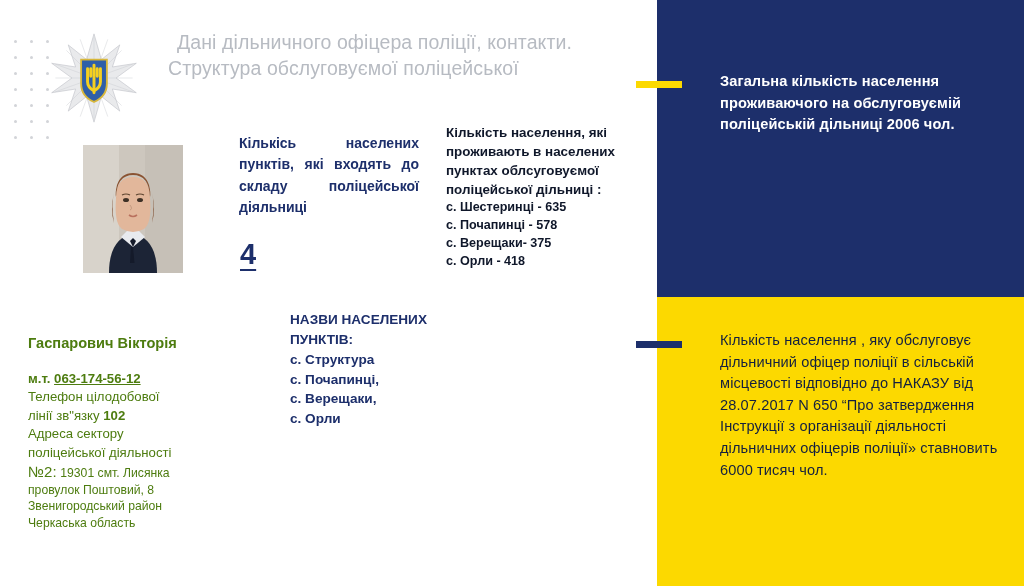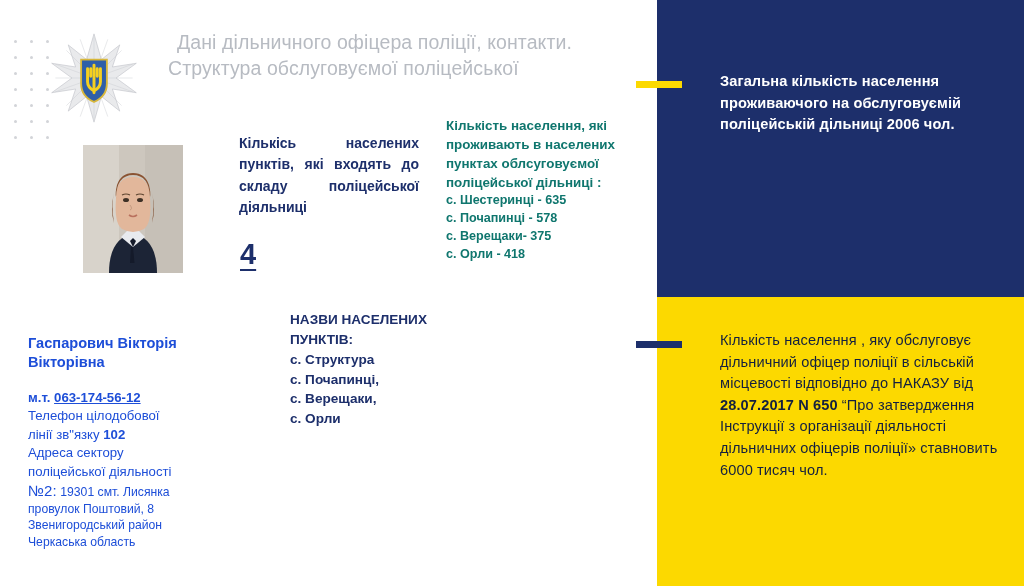--- a/index.html
+++ b/index.html
@@ -29,21 +29,21 @@
   .dash-navy   { left: 636px; top: 341px; background: #1d2f6b; }
 
   .panel-text {
     position: absolute; width: 300px;
     font-size: 14.6px; line-height: 1.48;
     letter-spacing: .1px;
     margin-left: 27px;
   }
   .panel-text.navy-txt { left: 693px; top: 71px; color: #ffffff; font-weight: bold; }
   .panel-text.yellow-txt { left: 693px; top: 330px; color: #14203f; }
-  .panel-text.yellow-txt b { font-weight: bold; }
+  .panel-text.yellow-txt b { font-weight: normal; }
 
   
   .dot-grid {
     position: absolute; left: 14px; top: 40px;
     display: grid; grid-template-columns: repeat(3, 16px);
     grid-auto-rows: 16px;
   }
   .dot-grid i {
     display: block; width: 3px; height: 3px; border-radius: 50%;
     background: #d2d4d8;
@@ -63,21 +63,21 @@
   
   .photo {
     position: absolute; left: 83px; top: 145px; width: 100px; height: 128px;
     overflow: hidden; background: #cfc9c1;
   }
   .photo svg { display: block; width: 100%; height: 100%; }
 
   
   .officer {
     position: absolute; left: 28px; top: 334px; width: 200px;
-    color: #1d4ed8; font-size: 13.2px; line-height: 1.32;
+    color: #4d7c0f; font-size: 13.2px; line-height: 1.32;
   }
   .officer .nm { font-size: 14.6px; font-weight: bold; line-height: 1.3; }
   .officer .mt { font-weight: bold; font-size: 13.2px; margin-top: 17px; }
   .officer .mt u { text-decoration: underline; }
   .officer .ln { margin-top: 1px; }
   .officer .ln b { font-weight: bold; }
   .officer .addr-no { font-size: 15px; }
   .officer .small { font-size: 12.2px; line-height: 1.36; }
 
   
@@ -85,22 +85,22 @@
     position: absolute; left: 239px; top: 133px; width: 180px;
     color: #1d2f6b; font-size: 14px; line-height: 1.52;
     font-weight: bold; text-align: justify;
   }
   .bignum {
     position: absolute; left: 240px; top: 238px;
     color: #1d2f6b; font-size: 29px; font-weight: bold;
     text-decoration: underline; text-underline-offset: 5px;
   }
   .mid-2 {
-    position: absolute; left: 446px; top: 116px; width: 180px;
-    color: #0f766e; font-size: 12.6px; line-height: 1.42; font-weight: bold;
+    position: absolute; left: 446px; top: 123px; width: 180px;
+    color: #0f172a; font-size: 12.6px; line-height: 1.42; font-weight: bold;
   }
   .mid-2 .hd { font-size: 13.4px; }
   .mid-3 {
     position: absolute; left: 246px; top: 310px; width: 180px;
     color: #1d2f6b; font-size: 13.6px; line-height: 1.46; font-weight: bold; margin-left: 44px;
   }
   .village-line { white-space: nowrap; }
 </style>
 </head>
 <body>
@@ -186,21 +186,20 @@
       <ellipse cx="43" cy="55" rx="3" ry="2" fill="#3d3026"></ellipse>
       <ellipse cx="57" cy="55" rx="3" ry="2" fill="#3d3026"></ellipse>
       <path d="M39 50 q4 -2 8 0 M53 50 q4 -2 8 0" stroke="#5d4430" stroke-width="1.2" fill="none"></path>
       <path d="M46 70 q4 3 8 0" stroke="#b9715e" stroke-width="1.6" fill="none"></path>
       <path d="M47 60 q3 4 0 5" stroke="#c49a80" stroke-width="1" fill="none"></path>
     </svg>
   </div>
 
   <div class="officer">
     <div class="nm">Гаспарович Вікторія</div>
-    <div class="nm">Вікторівна</div>
     <div class="mt">
       <span>м.т.</span>
       <u>063-174-56-12</u>
     </div>
     <div class="ln">Телефон цілодобової</div>
     <div class="ln">
       <span>лінії зв"язку</span>
       <b>102</b>
     </div>
     <div class="ln">Адреса сектору</div>

